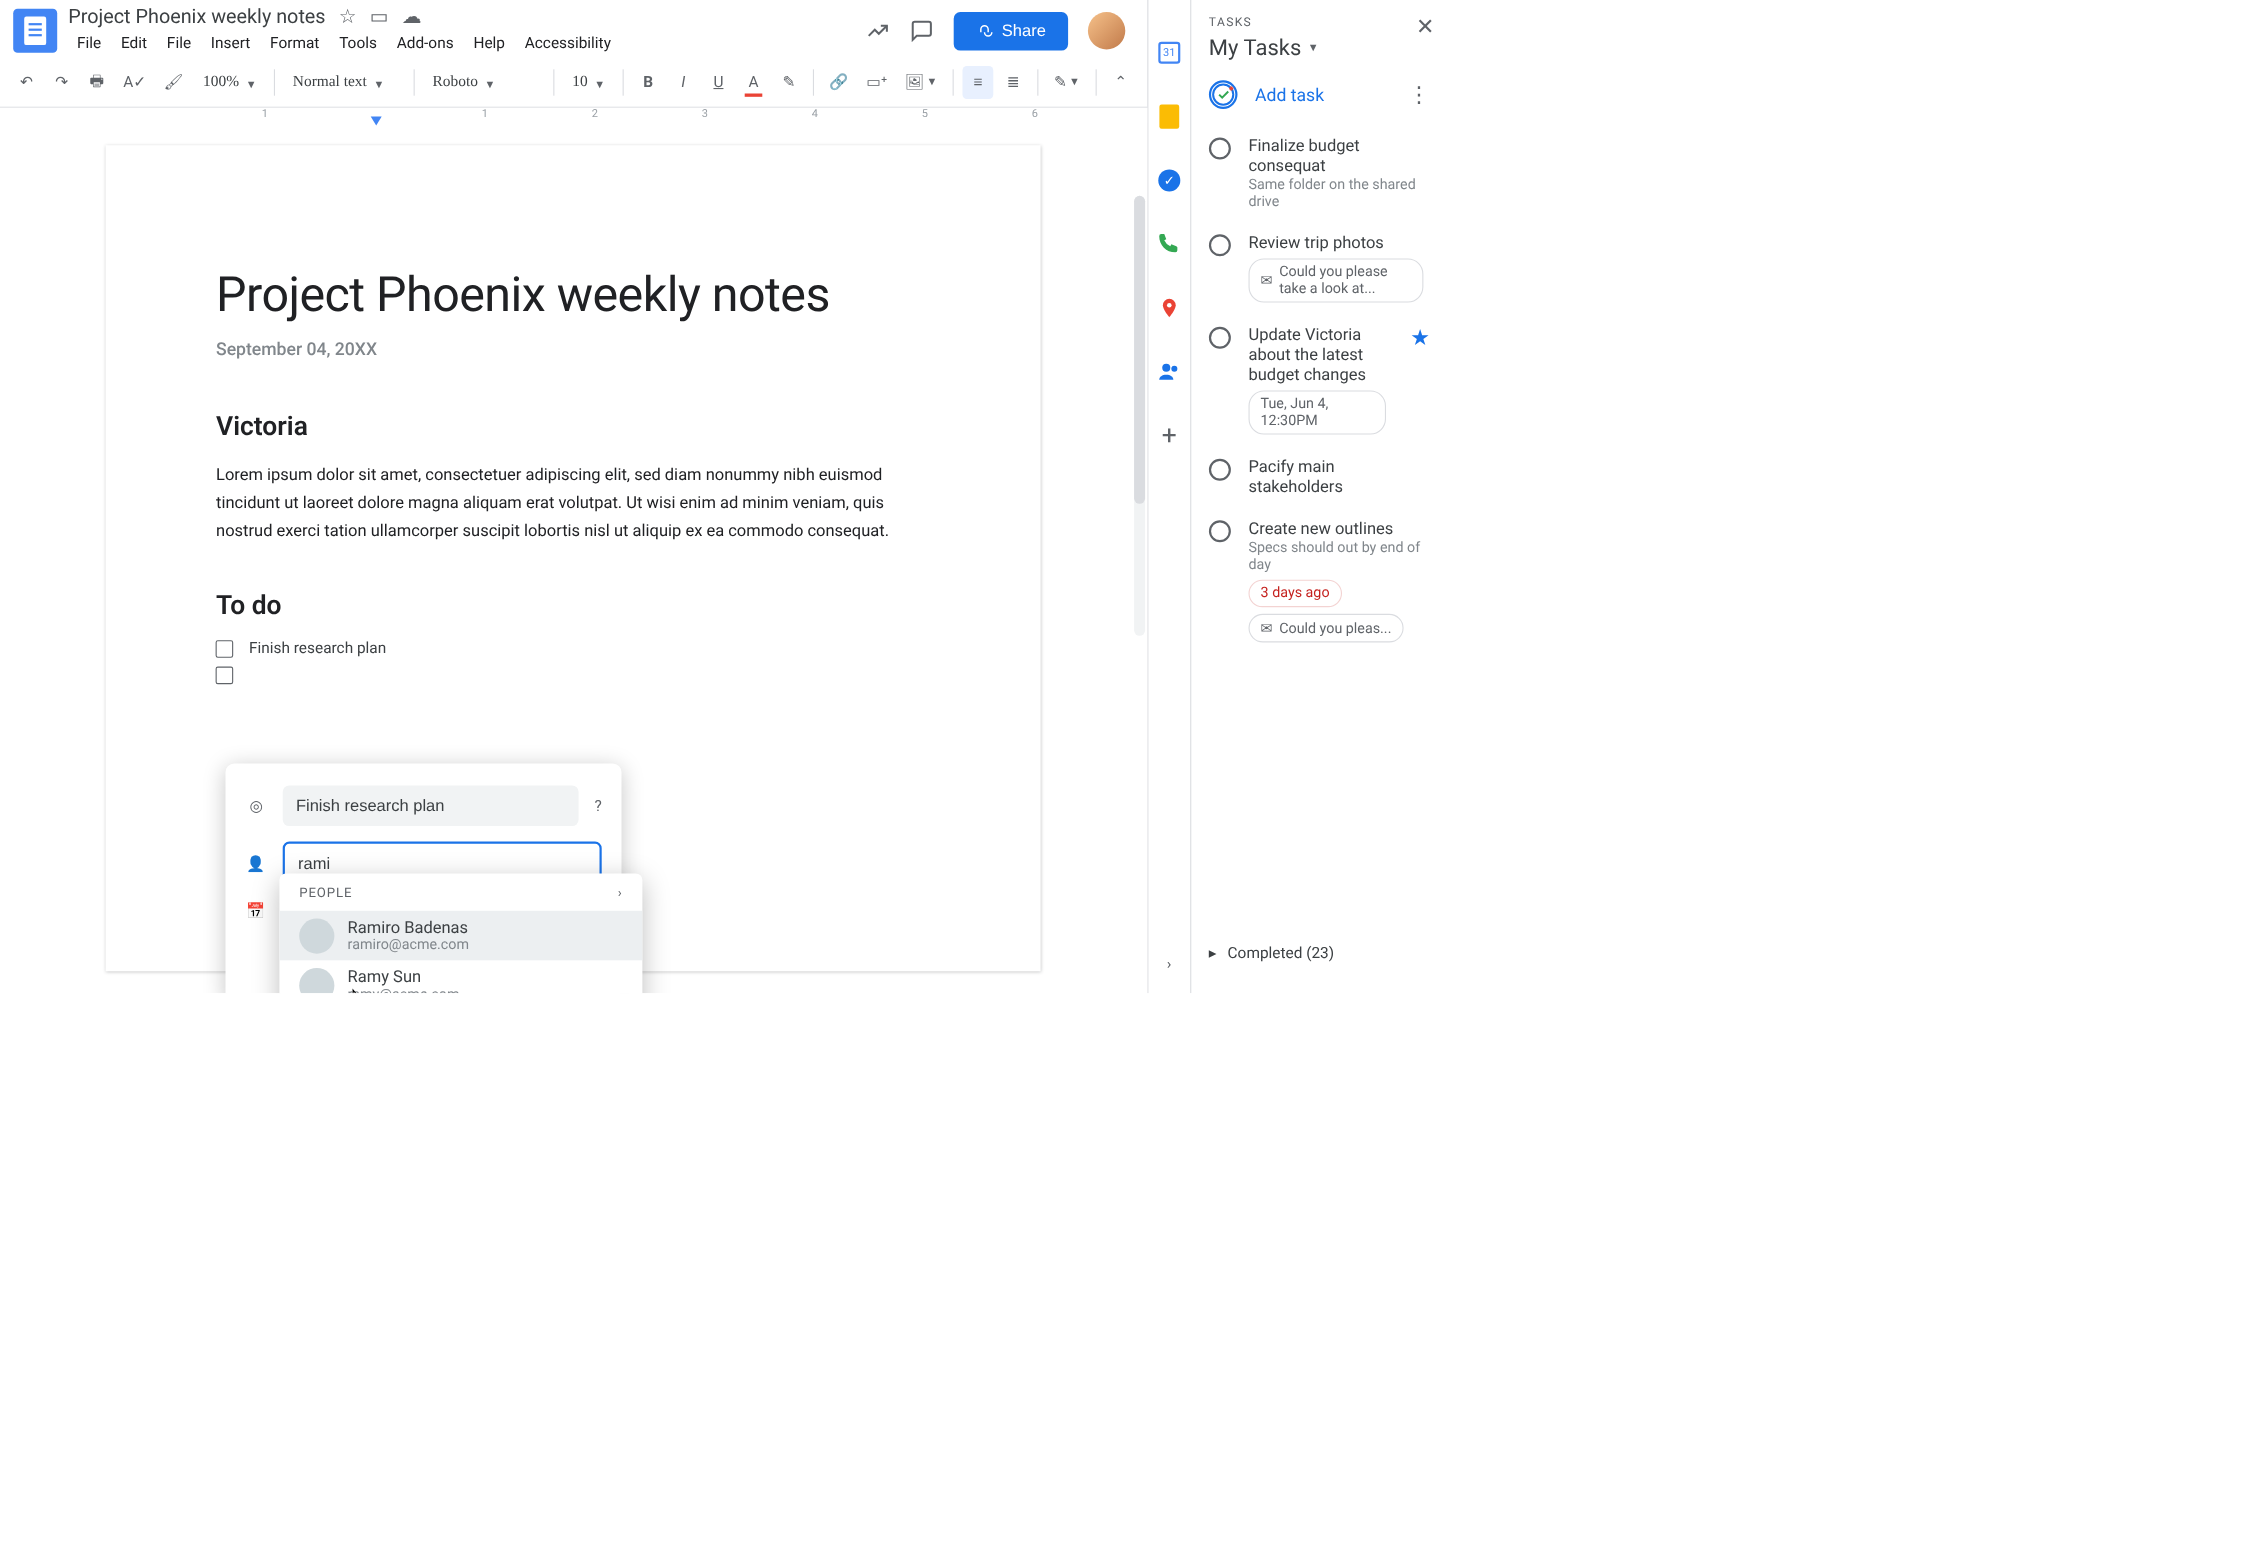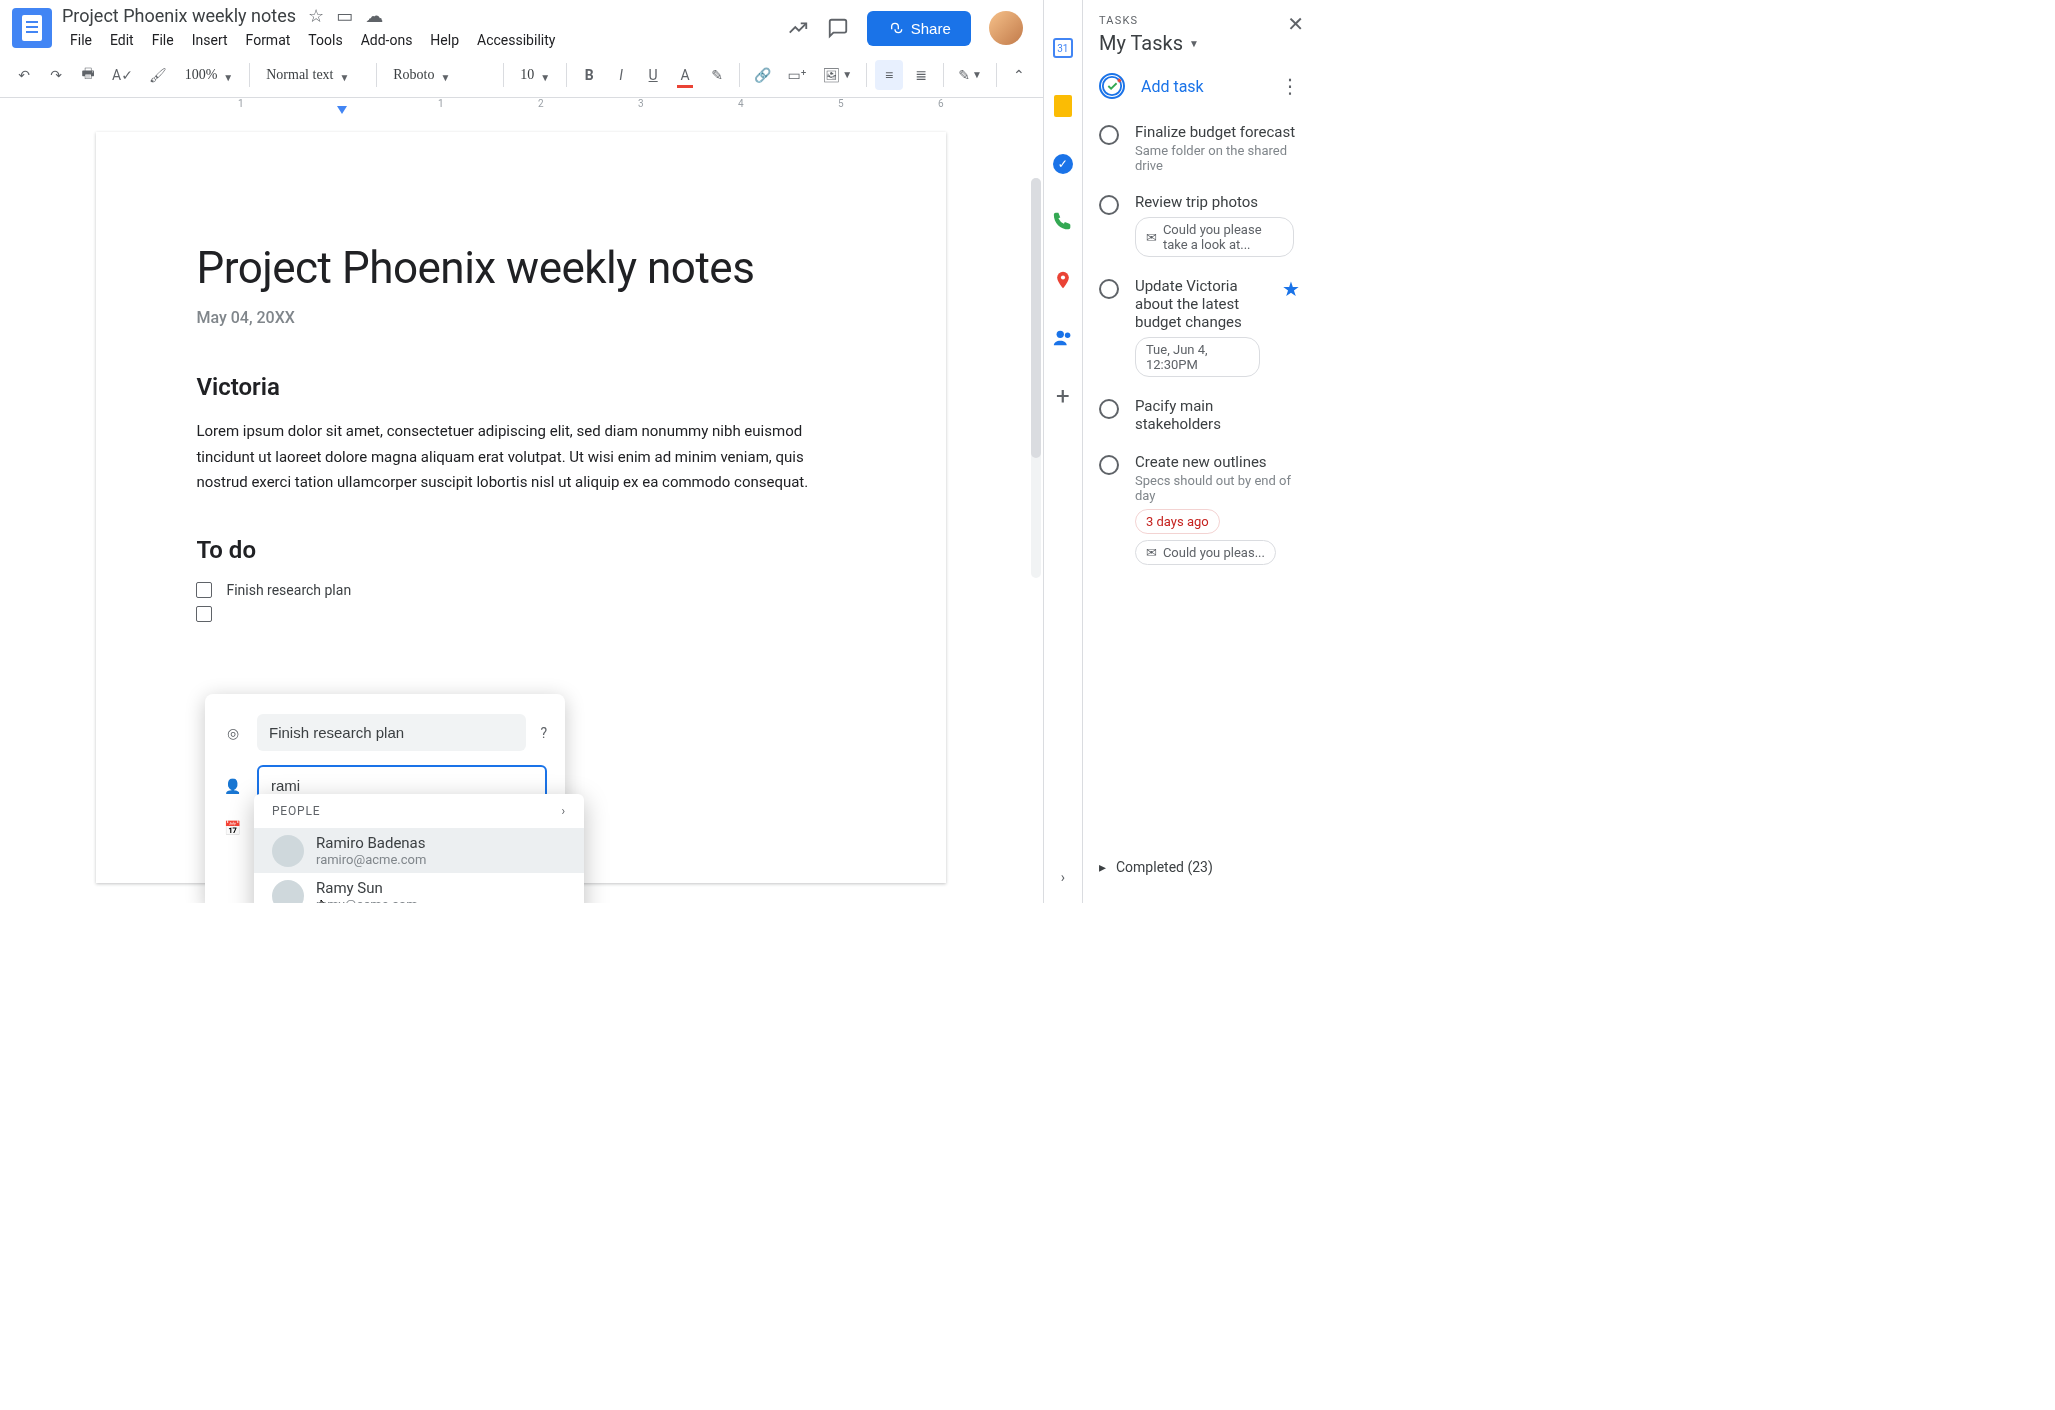--- a/index.html
+++ b/index.html
@@ -202,21 +202,21 @@
           <span class="ruler-num" style="left:493px">3</span>
           <span class="ruler-num" style="left:593px">4</span>
           <span class="ruler-num" style="left:693px">5</span>
           <span class="ruler-num" style="left:793px">6</span>
           <div class="ruler-marker" style="left:192px"></div>
         </div>
       </div>
       <div class="page-wrap">
         <div class="page">
           <h1>Project Phoenix weekly notes</h1>
-          <div class="date">May 04, 20XX</div>
+          <div class="date">September 04, 20XX</div>
           <h2>Victoria</h2>
           <p>Lorem ipsum dolor sit amet, consectetuer adipiscing elit, sed diam nonummy nibh euismod tincidunt ut laoreet dolore magna aliquam erat volutpat. Ut wisi enim ad minim veniam, quis nostrud exerci tation ullamcorper suscipit lobortis nisl ut aliquip ex ea commodo consequat.</p>
           <h2>To do</h2>
           <div class="todo-item">
             <div class="chk"></div>
             <span>Finish research plan</span>
           </div>
           <div class="todo-item">
             <div class="chk"></div>
           </div>
@@ -320,21 +320,21 @@
             <line x1="20" y1="4" x2="20" y2="8" stroke="#ea4335" stroke-width="2"></line>
           </svg>
       </span>
       <span class="add-task-label">Add task</span>
       <span class="add-task-menu">⋮</span>
     </div>
     <div class="tlist">
       <div class="titem">
         <div class="circle"></div>
         <div class="content">
-          <div class="tname">Finalize budget forecast</div>
+          <div class="tname">Finalize budget consequat</div>
           <div class="tdesc">Same folder on the shared drive</div>
         </div>
       </div>
       <div class="titem">
         <div class="circle"></div>
         <div class="content">
           <div class="tname">Review trip photos</div>
           <div class="tchip">✉ <span>Could you please take a look at...</span></div>
         </div>
       </div>

